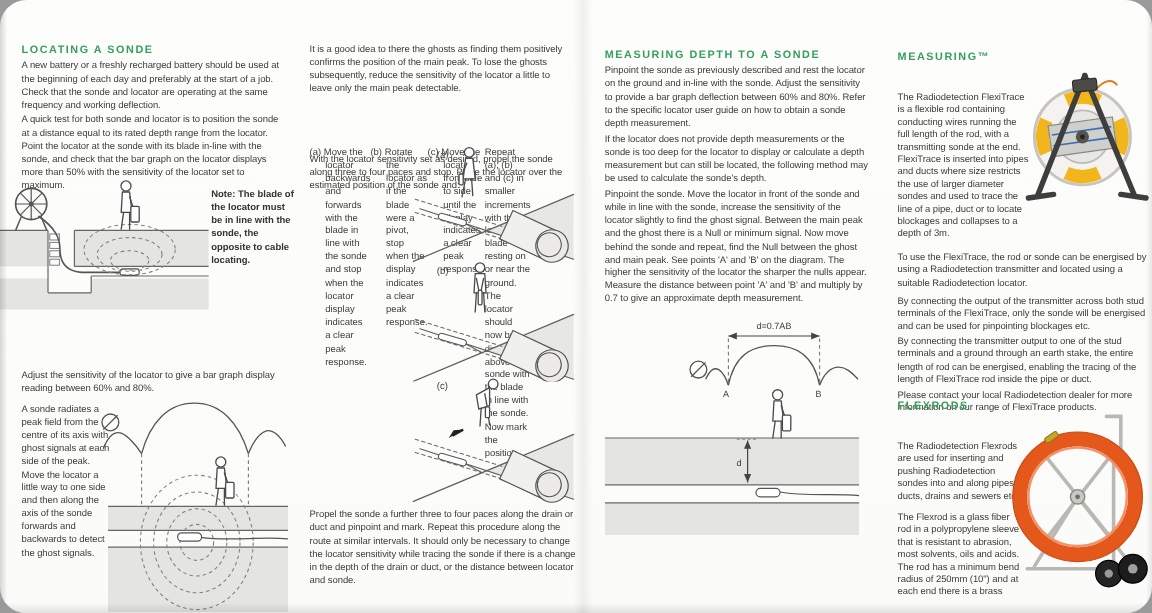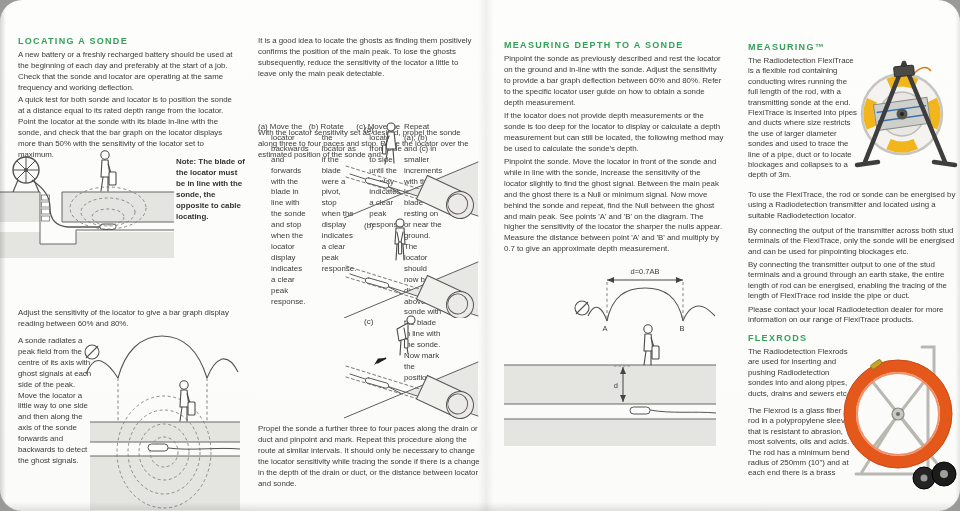--- a/index.html
+++ b/index.html
@@ -10,21 +10,21 @@
     font-family:"Liberation Sans", sans-serif;
     color:#3c3c3c;
     border-radius:22px;
   }
   .blk{position:absolute;}
   .heading{
     font-size:9px;font-weight:bold;letter-spacing:1.3px;
     color:#35a05a;white-space:nowrap;
   }
   .para{font-size:7.9px;line-height:10.9px;letter-spacing:-0.05px;}
-  .para.c4{line-height:10.4px;}
+  .para.c4{line-height:10.4px;margin-top:20px;}
   .note{font-size:7.9px;line-height:11px;font-weight:bold;color:#333;}
   .list-item{font-size:7.9px;line-height:10.9px;padding-left:13px;text-indent:-13px;margin-bottom:8px;}
   .flow{display:flex;flex-direction:row;}
   svg{display:block;}
   svg text{font-family:"Liberation Sans", sans-serif;fill:#3c3c3c;}
   .edge-left{left:0;top:0;width:6px;height:511px;
     background:linear-gradient(90deg,rgba(40,40,40,.18),rgba(40,40,40,0));}
   .edge-bottom{left:0;bottom:0;width:960px;height:9px;
     background:linear-gradient(0deg,rgba(40,40,40,.12),rgba(40,40,40,0));}
   .fold{left:478px;top:0;width:16px;height:511px;
@@ -156,21 +156,21 @@
       <ellipse cx="82" cy="122" rx="47" ry="56"></ellipse>
       <ellipse cx="82" cy="122" rx="36" ry="42"></ellipse>
       <ellipse cx="82" cy="122" rx="25" ry="28"></ellipse>
       <ellipse cx="82" cy="122" rx="14" ry="15"></ellipse>
     </g>
     <rect x="66" y="114" width="20" height="7" rx="3.5" fill="#fff" stroke="#555" stroke-width="1"></rect>
     <path d="M86,118 C110,121 134,117 158,119" fill="none" stroke="#555" stroke-width="1"></path>
     <use href="#person-case" x="93" y="50"></use>
   </svg>
 
-  <div class="blk para" style="left:258px;top:36px;width:220px;">It is a good idea to locate the ghosts as finding them positively confirms the position of the main peak. To lose the ghosts subsequently, reduce the sensitivity of the locator a little to leave only the main peak detectable.</div>
+  <div class="blk para" style="left:258px;top:36px;width:220px;">It is a good idea to there the ghosts as finding them positively confirms the position of the main peak. To lose the ghosts subsequently, reduce the sensitivity of the locator a little to leave only the main peak detectable.</div>
   <div class="blk para" style="left:258px;top:88px;width:220px;margin-top:40px;">With the locator sensitivity set as desired, propel the sonde along three to four paces and stop. Place the locator over the estimated position of the sonde and:</div>
 
   <div class="blk flow" style="left:258px;top:122px;width:114px;">
     <div class="list-item">(a) Move the locator backwards and forwards with the blade in line with the sonde and stop when the locator display indicates a clear peak response.</div>
     <div class="list-item">(b) Rotate the locator as if the blade were a pivot, stop when the display indicates a clear peak response.</div>
     <div class="list-item">(c) Move the locator from side to side until the display indicates a clear peak response.</div>
     <div class="para">Repeat (a), (b) and (c) in smaller increments with the locator blade resting on or near the ground. The locator should now be directly above the sonde with the blade in line with the sonde. Now mark the position.</div>
   </div>
 
   <svg class="blk" style="left:344px;top:120px;" width="136" height="100" viewBox="0 0 136 100">

